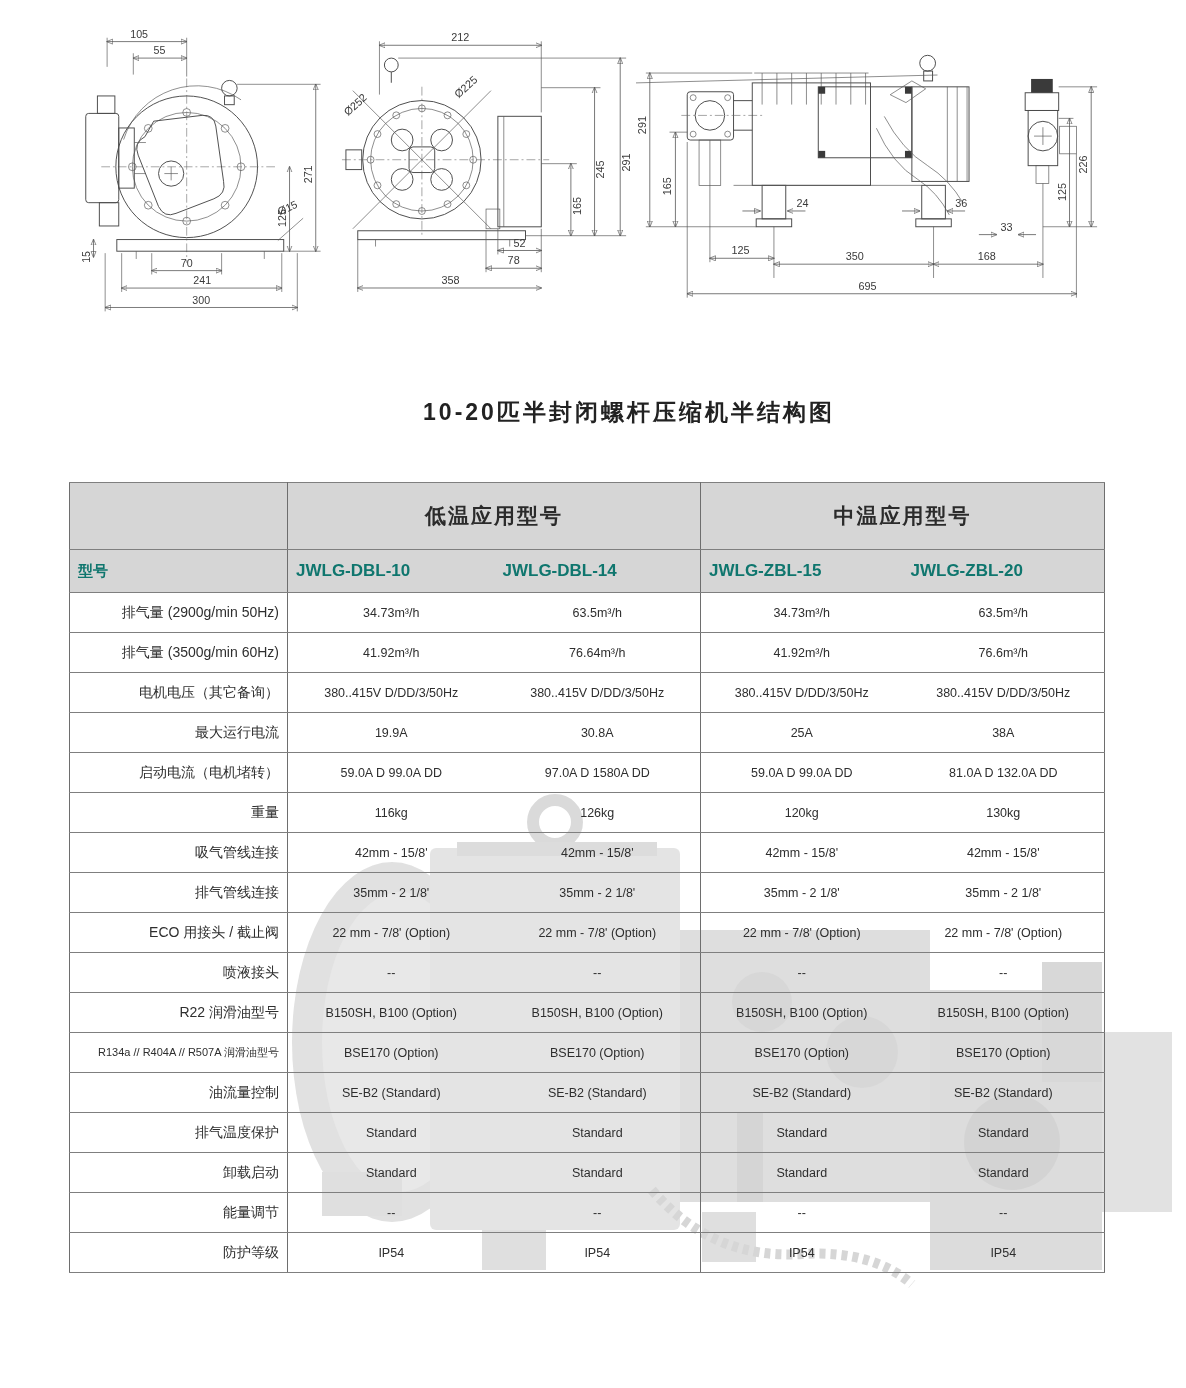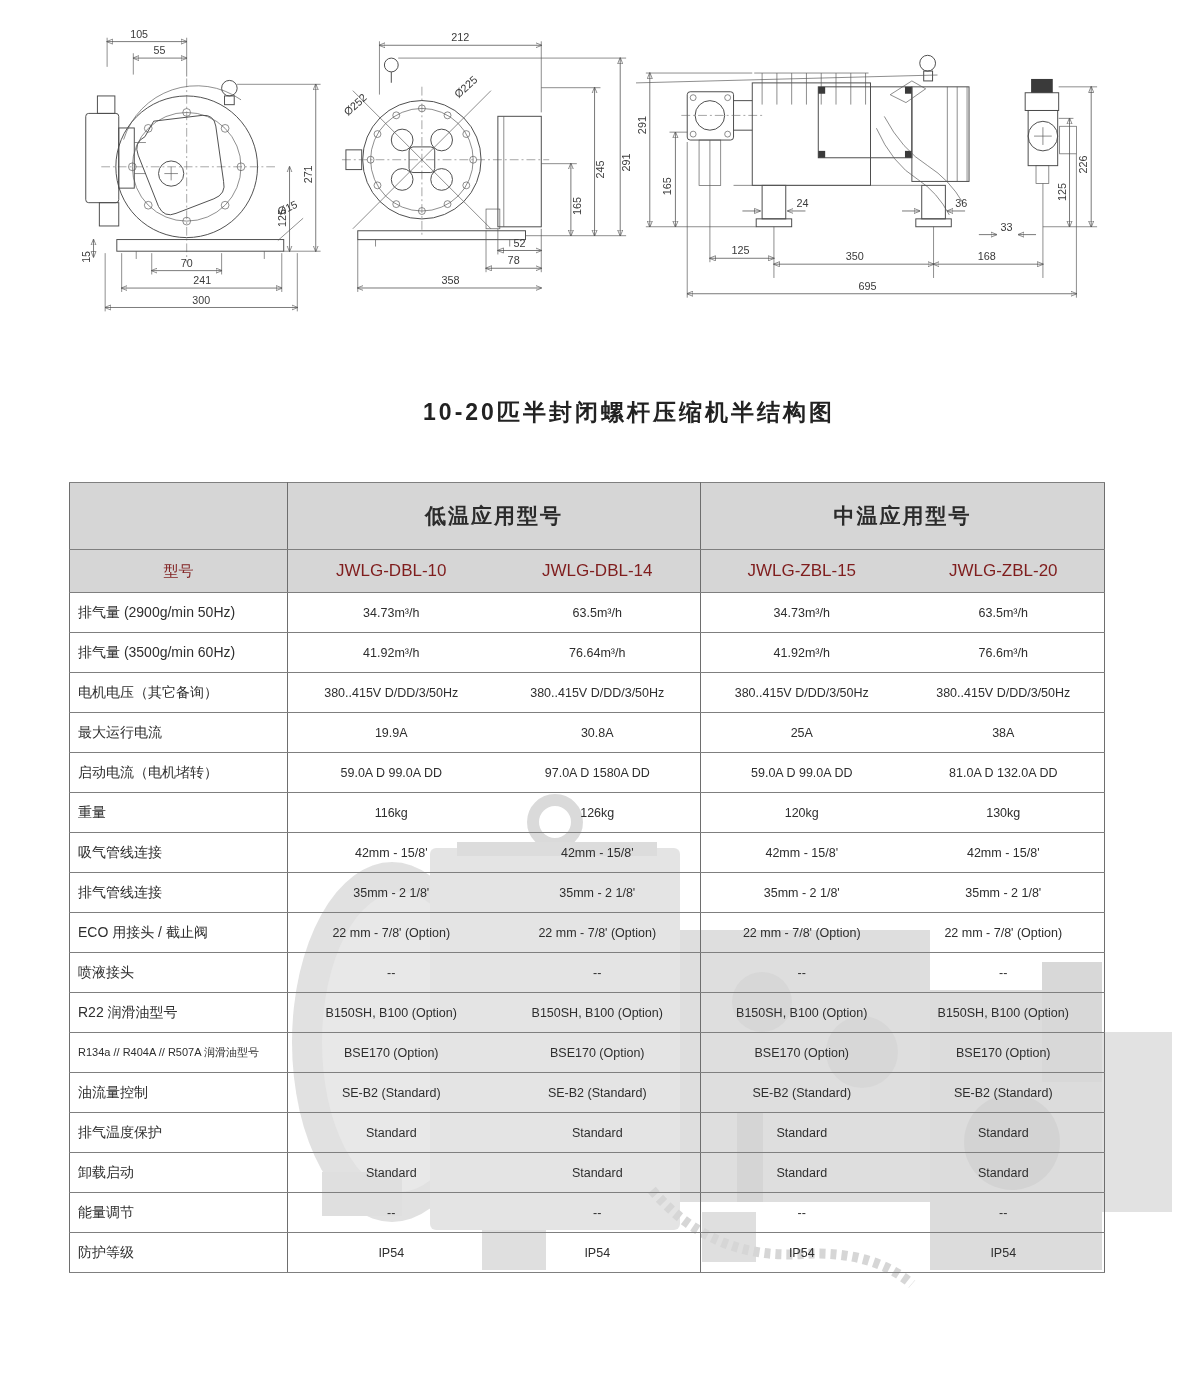--- a/index.html
+++ b/index.html
@@ -25,23 +25,23 @@
   .watermark{position:absolute;left:282px;top:782px;z-index:1;opacity:.55;}
 
   
   table.spec{position:absolute;left:69px;top:482px;width:1035px;z-index:2;
     border-collapse:collapse;table-layout:fixed;background:transparent;color:#2e2e2e;}
   table.spec td,table.spec th{border-top:1px solid #7f7f7f;border-bottom:1px solid #7f7f7f;
     padding:0 8px;overflow:hidden;white-space:nowrap;}
   table.spec{border:1.5px solid #6e6e6e;padding-left:34px;}
   .hdr{background:#d6d6d6;}
   tr.sec-row th{height:66px;font-size:21px;font-weight:600;letter-spacing:2px;color:#2b2b2b;text-align:center;}
-  tr.model-row th{height:42px;font-size:17px;font-weight:400;text-align:center;color:#7f1d1d;}
+  tr.model-row th{height:42px;font-size:17px;font-weight:700;text-align:left;color:#0f766e;}
   tr.model-row th.lbl{font-size:15px;}
-  td.lbl,th.lbl{text-align:left;font-size:14px;padding-right:12px;border-right:1.5px solid #6e6e6e;}
+  td.lbl,th.lbl{text-align:right;font-size:14px;padding-right:12px;border-right:1.5px solid #6e6e6e;}
   td.lbl.small{font-size:11px;}
   td.val{text-align:center;font-size:12.5px;height:39px;}
   .secend{border-right:1.5px solid #6e6e6e;}
 </style>
 </head>
 <body>
 
 <div class="page">
 
   <div class="drawings">

